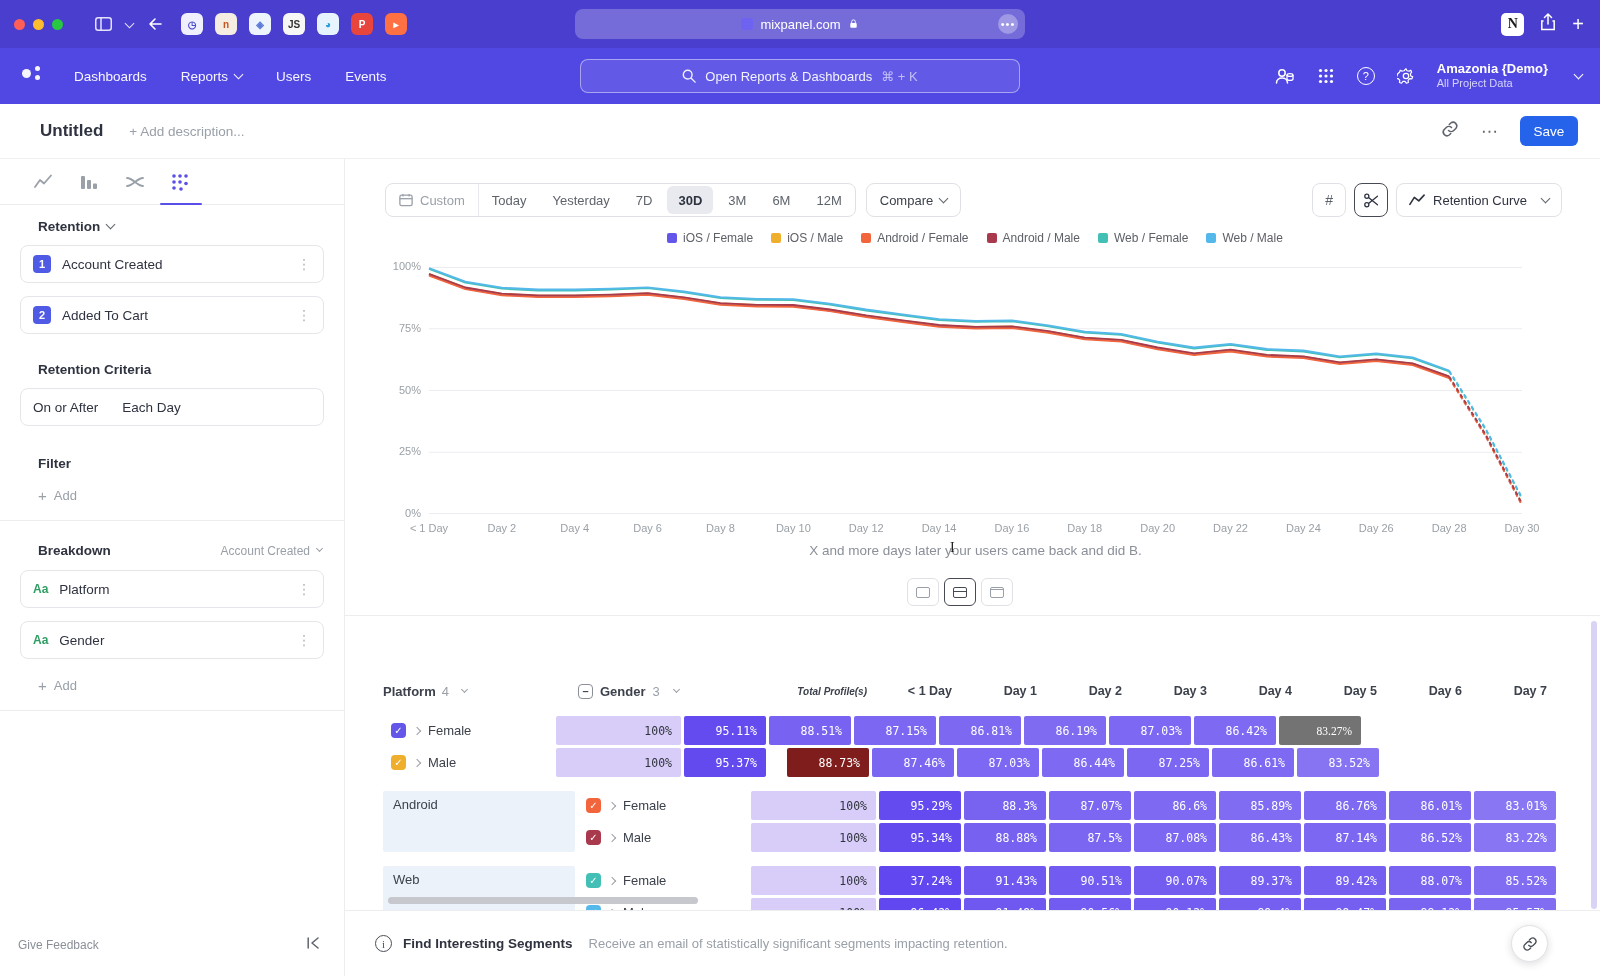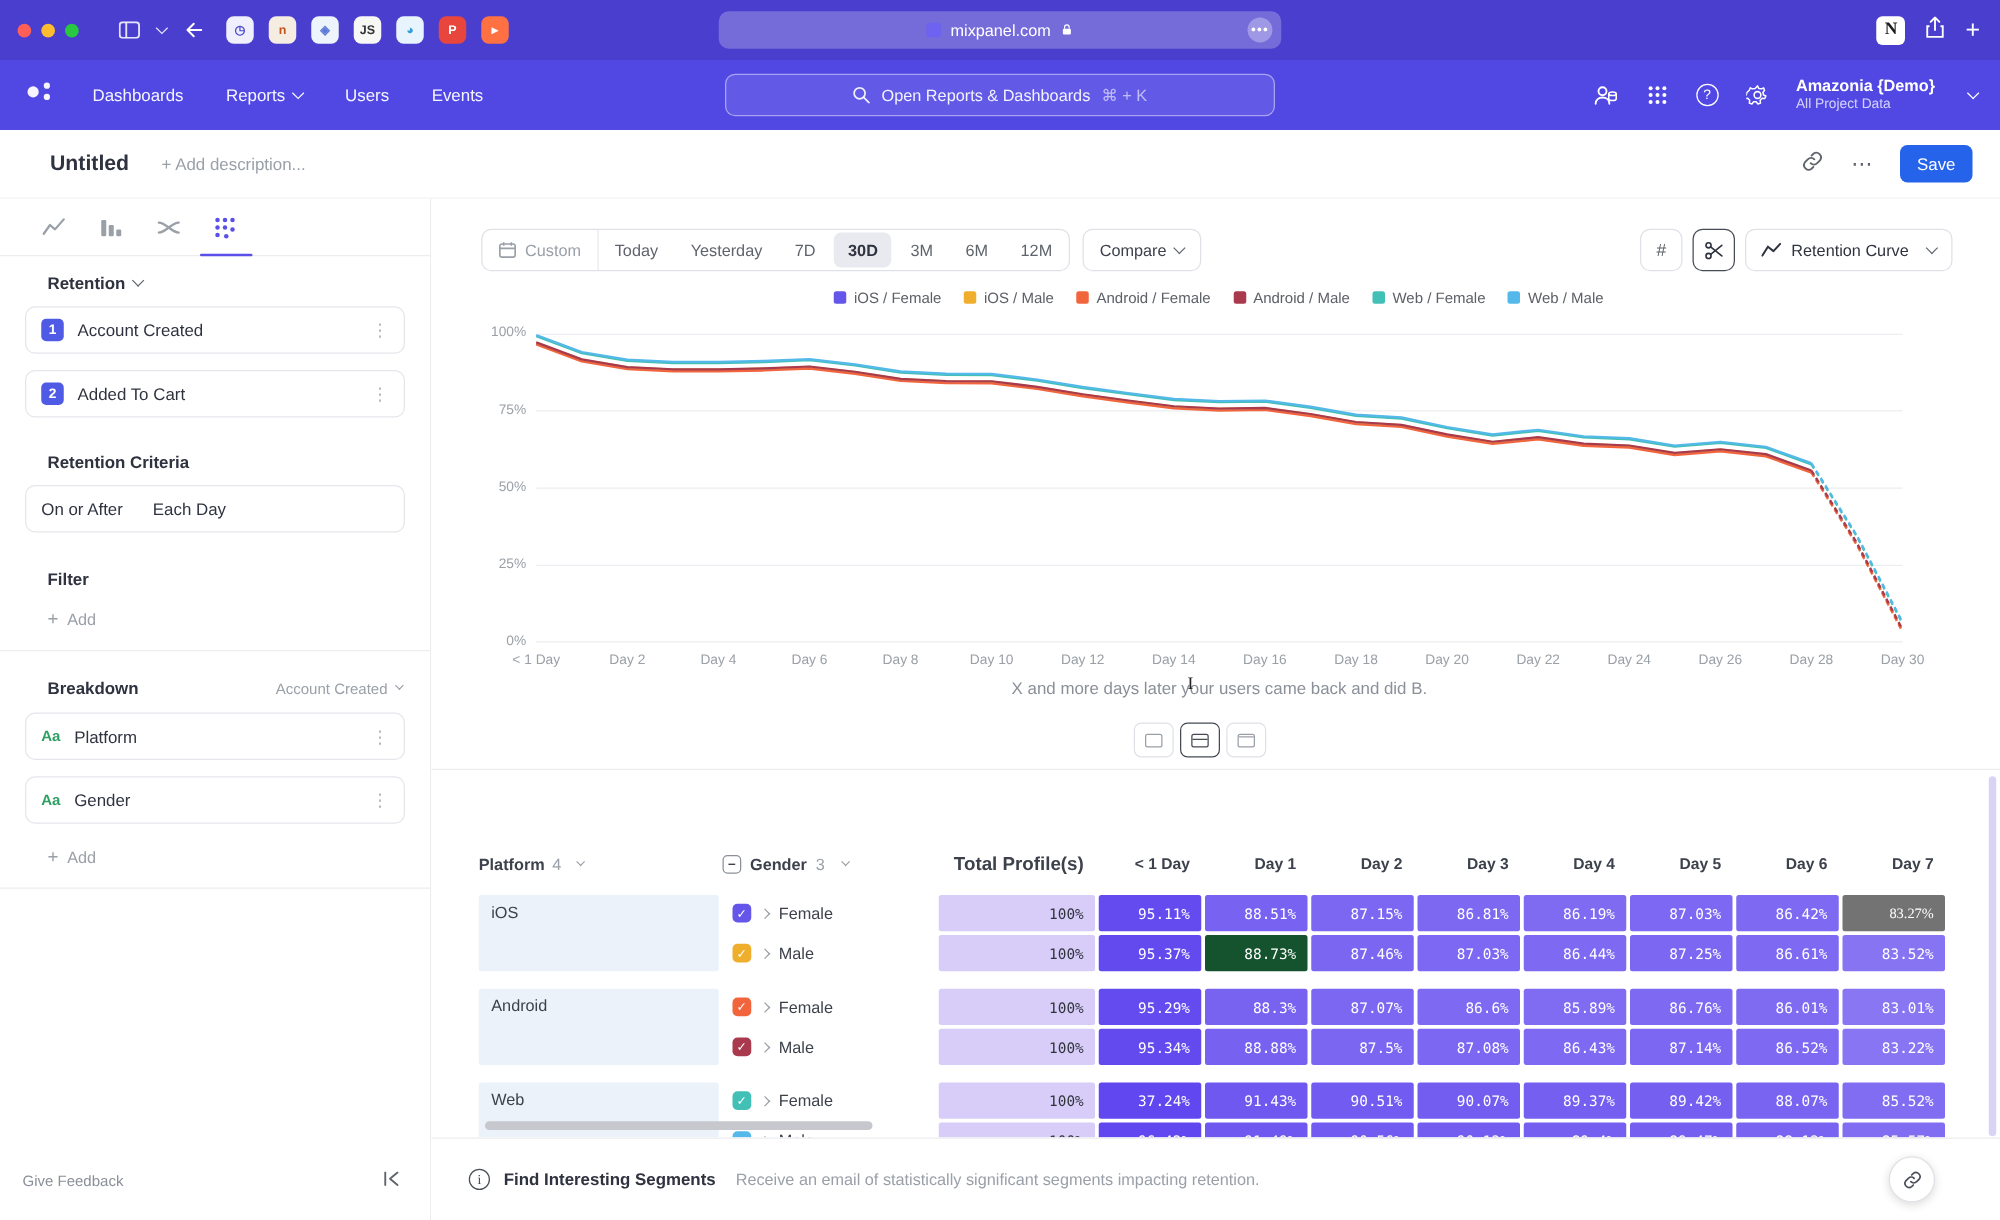--- a/index.html
+++ b/index.html
@@ -107,21 +107,21 @@
 
   
   .table-area { position:absolute; top:456px; left:0; right:0; bottom:66px; border-top:1px solid #ECEDEF; overflow:hidden; }
   .search-box { position:absolute; top:20px; left:38px; width:282px; height:30px; background:#F0F3F4; border-radius:6px; display:flex; align-items:center; padding:0 10px; gap:8px; }
   .search-box input { border:none; outline:none; background:transparent; font-size:13px; color:#3c414b; font-family:"Liberation Sans",sans-serif; width:100%; }
   .search-box input::placeholder { color:#9aa0a8; }
   .t-head { position:absolute; top:62px; left:38px; display:flex; gap:3px; align-items:center; height:26px; color:#3c414b; }
   .h-platform { width:192px; display:flex; align-items:center; gap:6px; font-size:13px; font-weight:600; }
   .h-gender { width:170px; display:flex; align-items:center; gap:7px; font-size:13px; font-weight:600; }
   .h-count { color:#9aa0a8; font-weight:400; }
-  .h-total { width:125px; display:flex; justify-content:flex-end; padding-right:9px; font-size:15px; font-weight:600; }
+  .h-total { width:125px; display:flex; justify-content:flex-end; padding-right:9px; font-size:10px; font-weight:600;font-style:italic; }
   .h-day { width:82px; display:flex; justify-content:flex-end; padding-right:9px; font-size:12.5px; font-weight:600; }
   .ind-box { width:15px; height:15px; border:1.5px solid #8a8f98; border-radius:4px; display:flex; align-items:center; justify-content:center; font-size:11px; color:#3c414b; line-height:1; }
   .t-groups { position:absolute; top:100px; left:38px; }
   .t-group { display:flex; gap:3px; margin-bottom:14px; }
   .t-platform { width:192px; background:#ECF2FA; border-radius:2px; padding:6px 10px; font-size:13px; color:#3c414b; }
   .t-rows { display:flex; flex-direction:column; gap:3px; }
   .t-row { display:flex; gap:3px; height:29px; }
   .c-gender { width:170px; display:flex; align-items:center; padding-left:8px; gap:8px; font-size:13px; color:#3c414b; background:#fff; }
   .row-check { width:15px; height:15px; border-radius:4px; color:#fff; font-size:10px; display:flex; align-items:center; justify-content:center; }
   .c-gender .chev-r { width:6px; height:6px; border-color:#9aa0a8; }
@@ -525,21 +525,20 @@
             <div class="h-day">Day 3</div>
             <div class="h-day">Day 4</div>
             <div class="h-day">Day 5</div>
             <div class="h-day">Day 6</div>
             <div class="h-day">Day 7</div>
           </div>
       </div>
 
       <div class="t-groups" id="t-groups">
           <div class="t-group">
-            <div class="t-platform">iOS</div>
             <div class="t-rows">
               <div class="t-row">
                 <div class="c-gender">
                   <span class="row-check" style="background: rgb(99, 86, 232);">✓</span>
                   <span class="chev chev-r"></span>
                   <span>Female</span>
                 </div>
                 <div class="c-total">100%</div>
                 <div class="c-day" style="background: rgb(100, 75, 239);">95.11%</div>
                 <div class="c-day" style="background: rgb(120, 98, 241);">88.51%</div>
@@ -551,21 +550,21 @@
                 <div class="c-day" style="background: #737373; font-family: Liberation Serif, serif;">83.27%</div>
               </div>
               <div class="t-row">
                 <div class="c-gender">
                   <span class="row-check" style="background: rgb(239, 175, 45);">✓</span>
                   <span class="chev chev-r"></span>
                   <span>Male</span>
                 </div>
                 <div class="c-total">100%</div>
                 <div class="c-day" style="background: rgb(99, 74, 239);">95.37%</div>
-                <div class="c-day" style="background: #14532d;">88.73%</div>
+                <div class="c-day" style="background: #7f1d1d; margin-left: 18px;">88.73%</div>
                 <div class="c-day" style="background: rgb(123, 102, 242);">87.46%</div>
                 <div class="c-day" style="background: rgb(124, 104, 242);">87.03%</div>
                 <div class="c-day" style="background: rgb(126, 106, 242);">86.44%</div>
                 <div class="c-day" style="background: rgb(124, 103, 242);">87.25%</div>
                 <div class="c-day" style="background: rgb(126, 105, 242);">86.61%</div>
                 <div class="c-day" style="background: rgb(135, 116, 243);">83.52%</div>
               </div>
             </div>
           </div>
           <div class="t-group">

